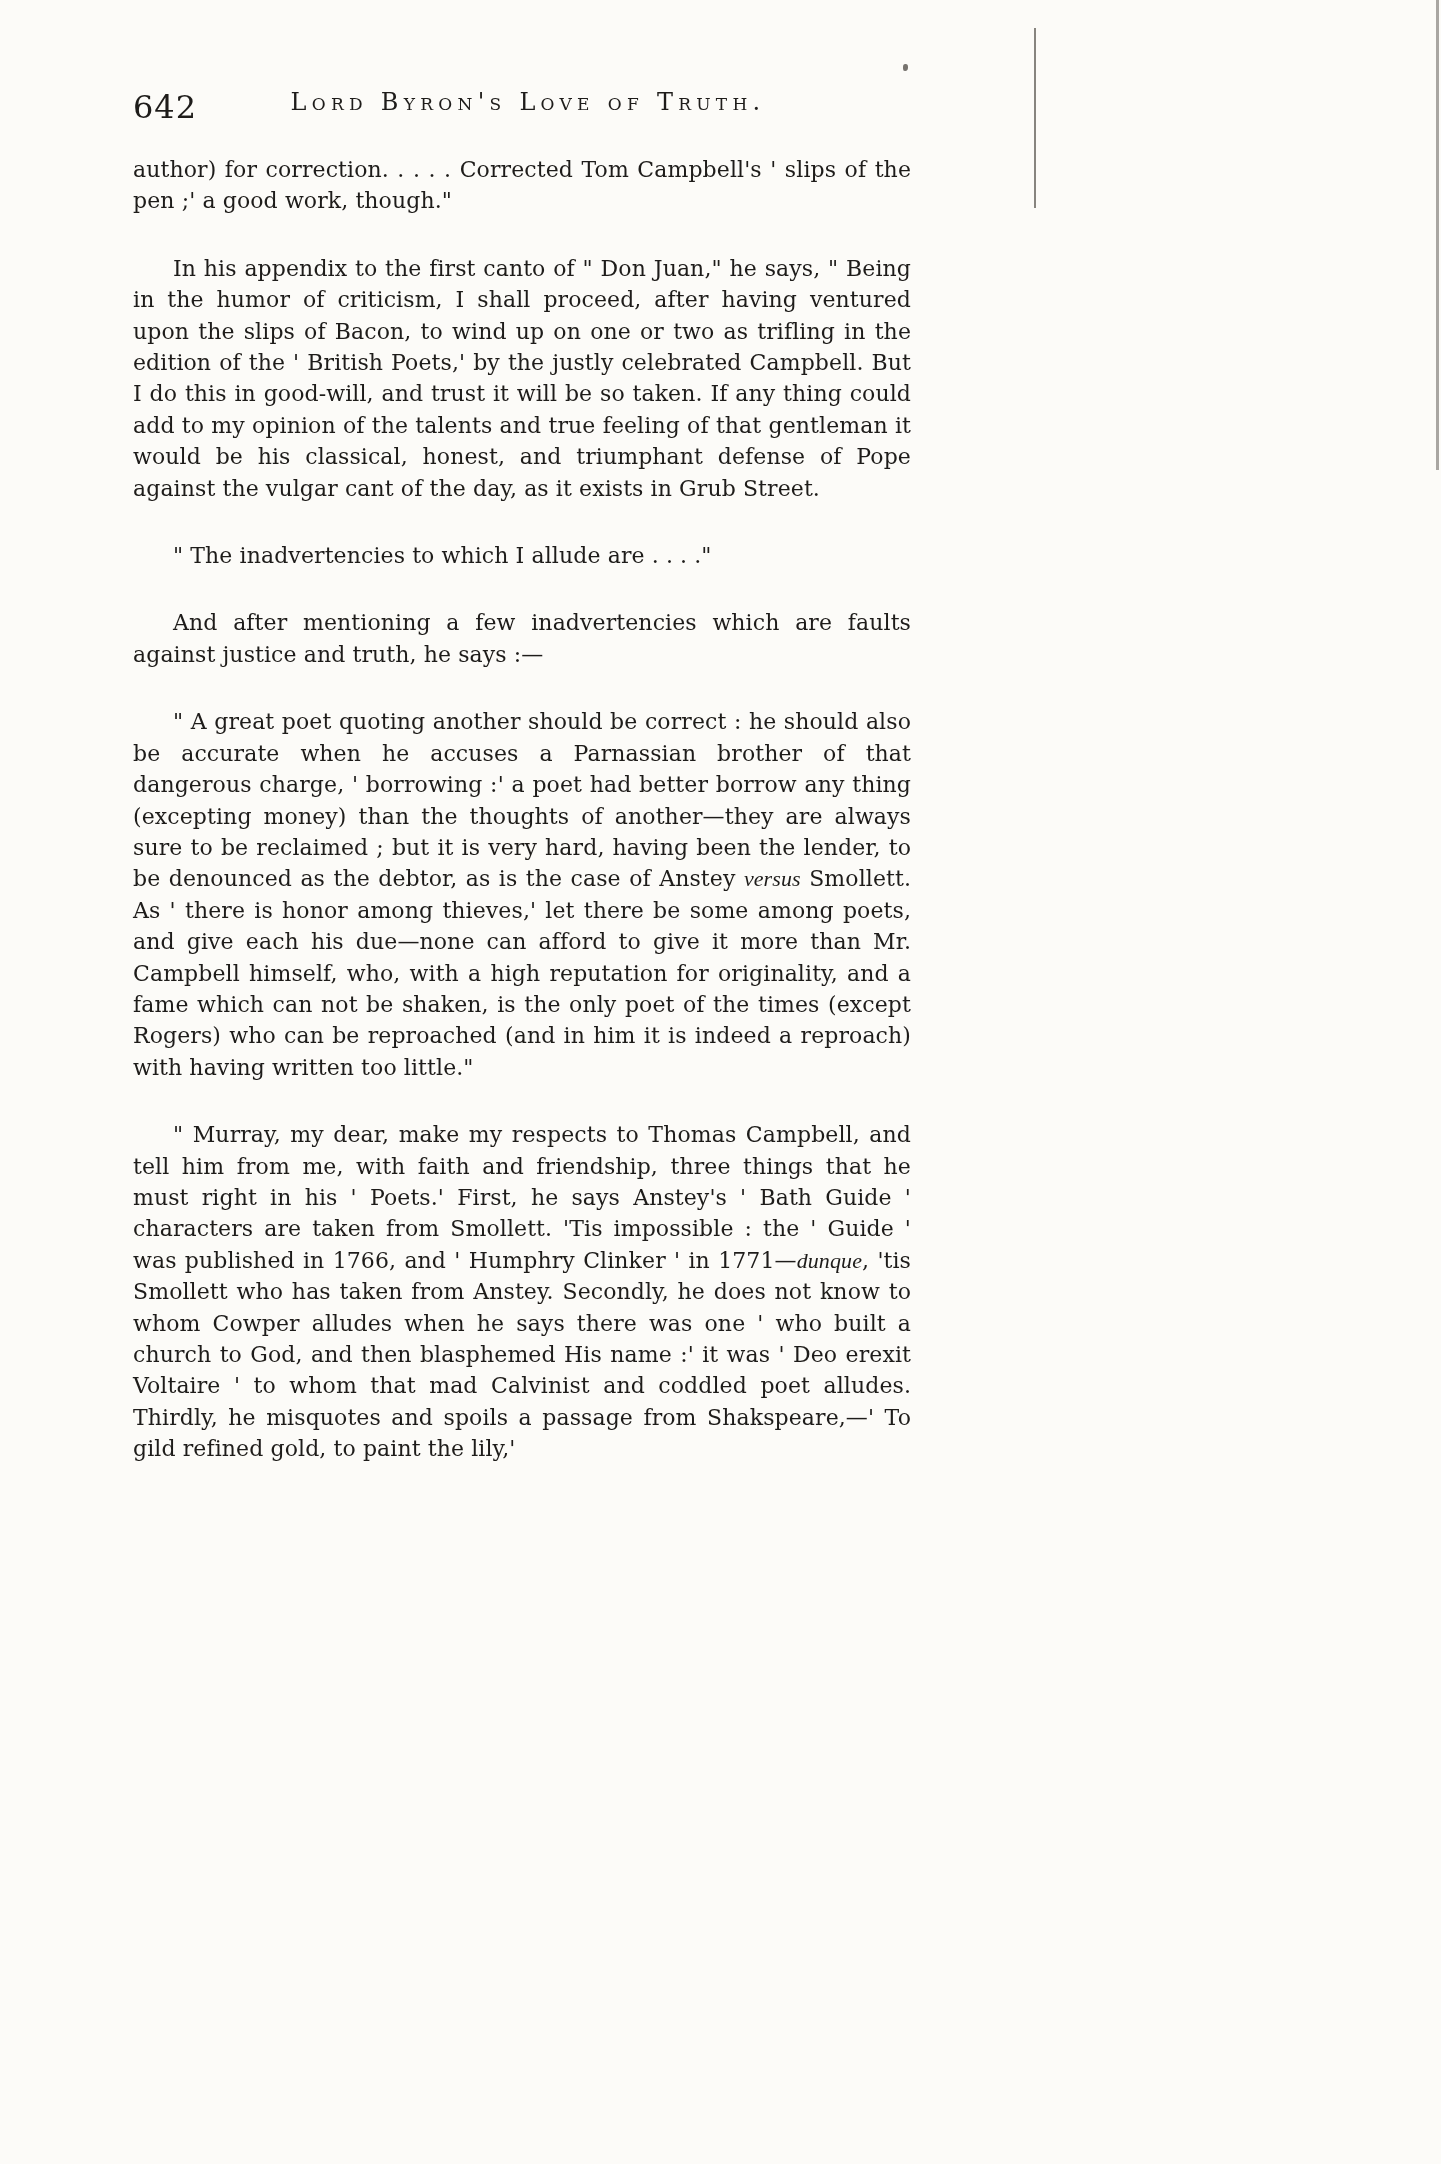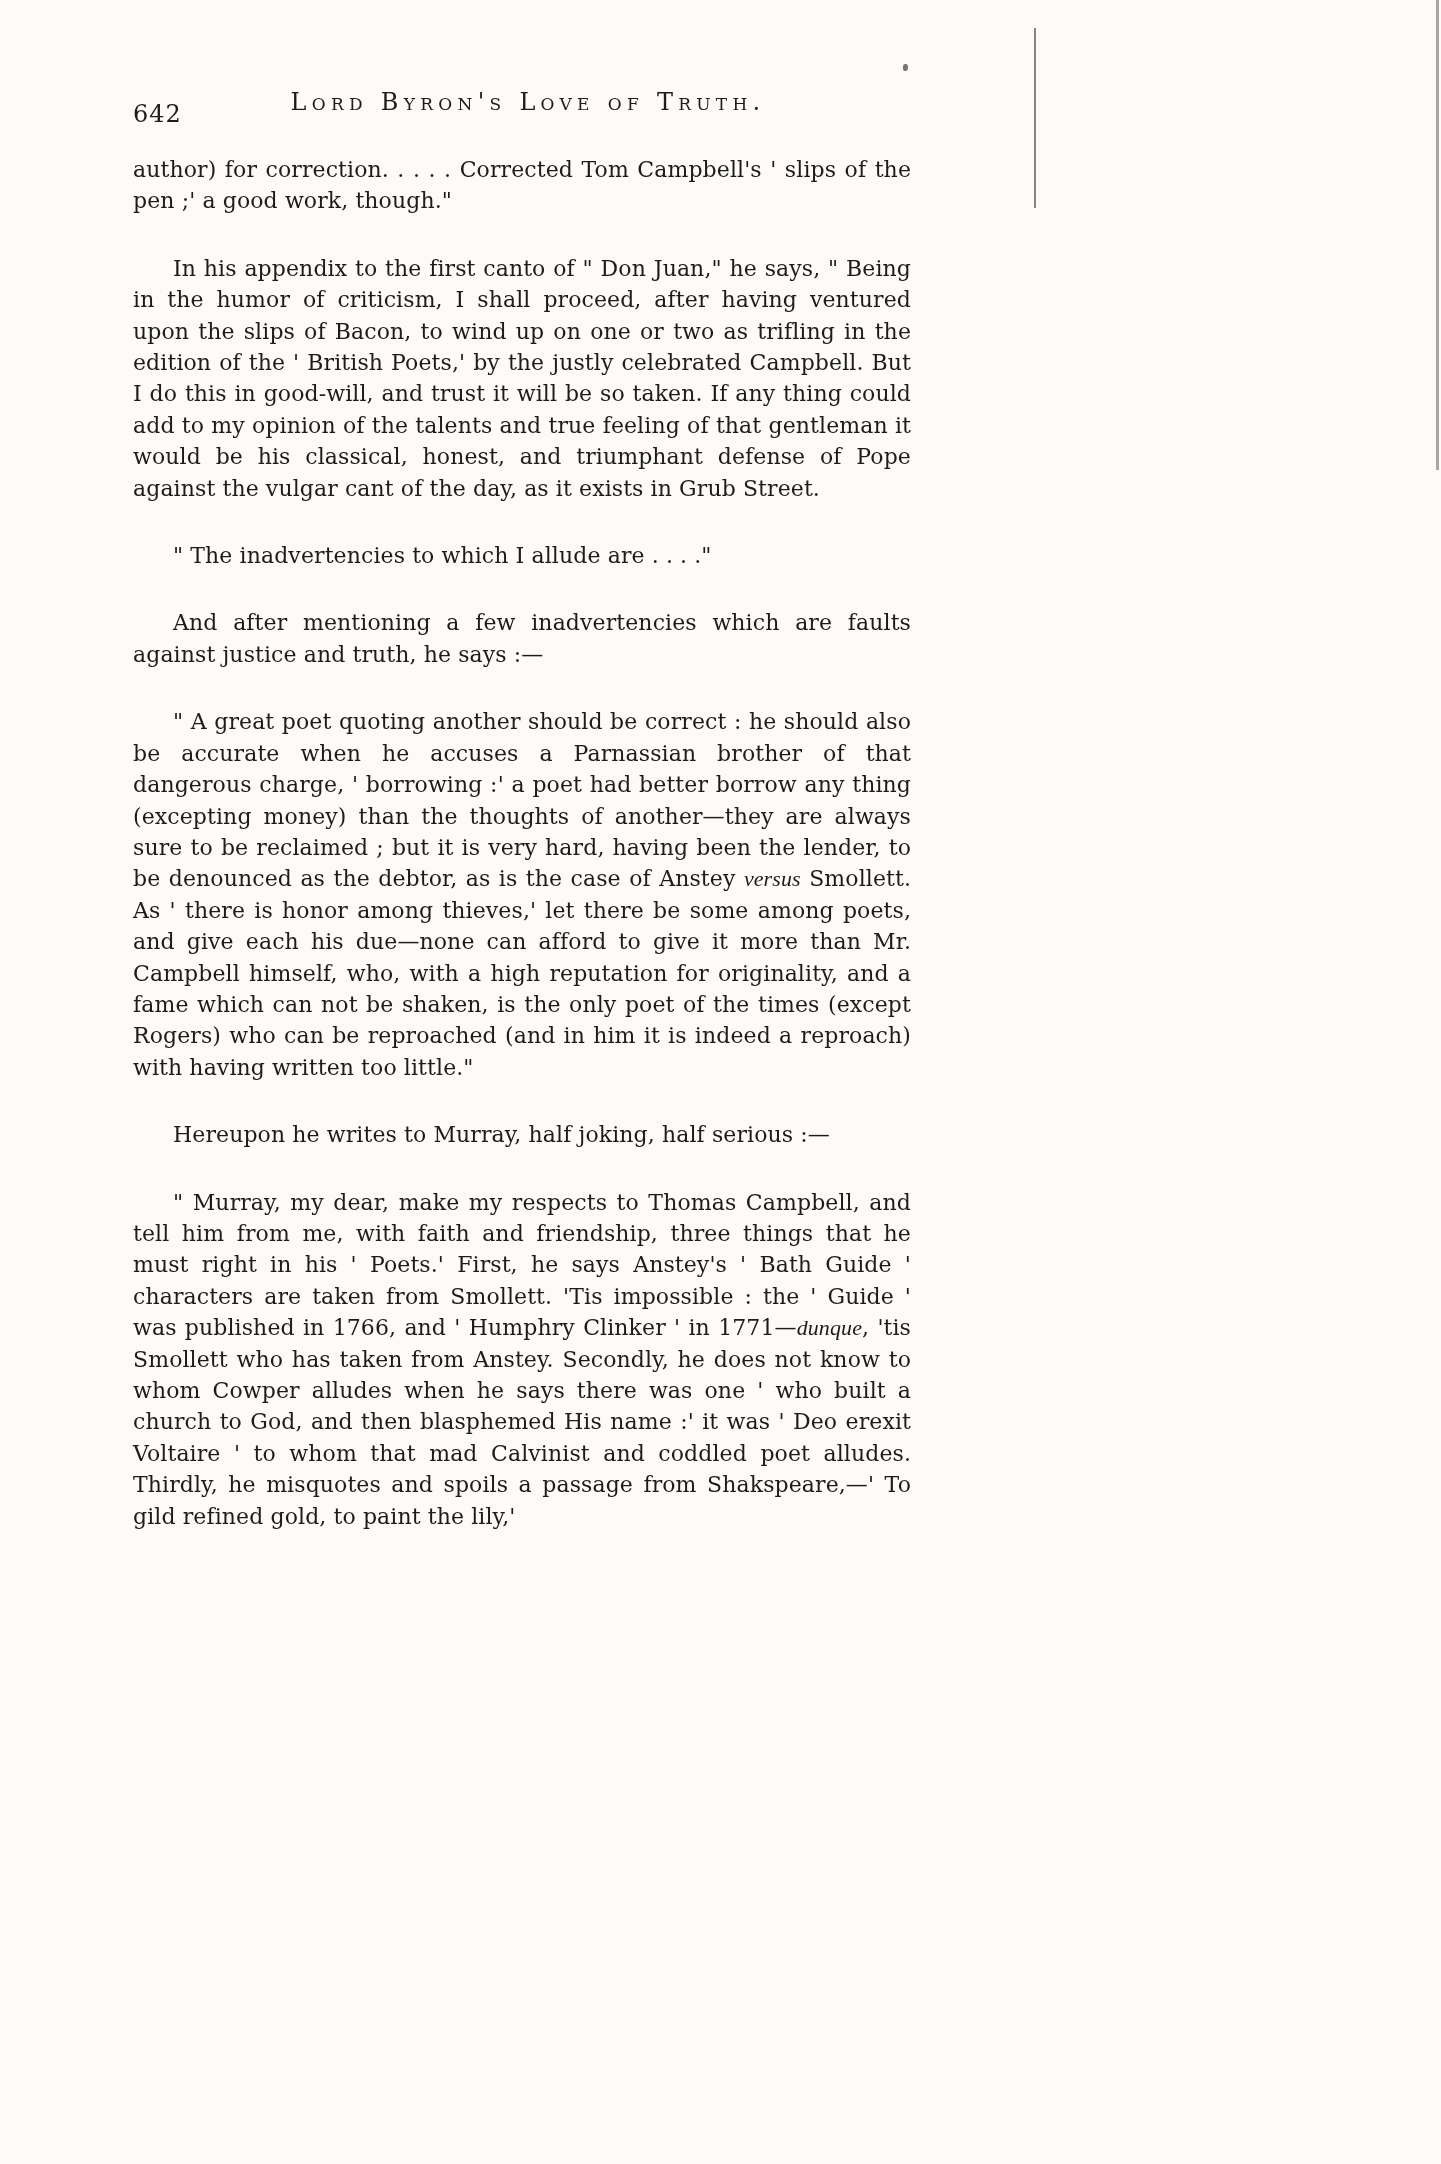--- a/index.html
+++ b/index.html
@@ -24,22 +24,22 @@
     width: 778px;
   }
   .running-head {
     position: relative;
     height: 44px;
     margin-bottom: 22px;
   }
   .page-number {
     position: absolute;
     left: 0;
-    top: 12px;
-    font-size: 24px;
+    top: 0;
+    font-size: 32px;
     letter-spacing: 1px;
   }
   .head-title {
     position: absolute;
     left: 12px;
     right: 0;
     top: 0;
     text-align: center;
     font-size: 24px;
     font-variant: small-caps;
@@ -92,21 +92,20 @@
     <div class="running-head">
       <span class="page-number">642</span>
       <span class="head-title">Lord Byron's Love of Truth.</span>
     </div>
     <div id="body-text">
         <p class="para"><span>author) for correction. . . . . Corrected Tom Campbell's ' slips of the pen ;' a good work, though."</span></p>
         <p class="para indent"><span>In his appendix to the first canto of " Don Juan," he says, " Being in the humor of criticism, I shall proceed, after having ventured upon the slips of Bacon, to wind up on one or two as trifling in the edition of the ' British Poets,' by the justly celebrated Campbell.  But I do this in good-will, and trust it will be so taken.  If any thing could add to my opinion of the talents and true feeling of that gentleman it would be his classical, honest, and triumphant defense of Pope against the vulgar cant of the day, as it exists in Grub Street.</span></p>
         <p class="para indent"><span>" The inadvertencies to which I allude are . . . ."</span></p>
         <p class="para indent"><span>And after mentioning a few inadvertencies which are faults against justice and truth, he says :—</span></p>
         <p class="para indent"><span>" A great poet quoting another should be correct : he should also be accurate when he accuses a Parnassian brother of that dangerous charge, ' borrowing :' a poet had better borrow any thing (excepting money) than the thoughts of another—they are always sure to be reclaimed ; but it is very hard, having been the lender, to be denounced as the debtor, as is the case of Anstey </span><i>versus</i><span> Smollett.  As ' there is honor among thieves,' let there be some among poets, and give each his due—none can afford to give it more than Mr. Campbell himself, who, with a high reputation for originality, and a fame which can not be shaken, is the only poet of the times (except Rogers) who can be reproached (and in him it is indeed a reproach) with having written too little."</span></p>
-        <p class="para indent"><span>Hereupon he writes to Murray, half joking, half serious :—</span></p>
         <p class="para indent"><span>" Murray, my dear, make my respects to Thomas Campbell, and tell him from me, with faith and friendship, three things that he must right in his ' Poets.'  First, he says Anstey's ' Bath Guide ' characters are taken from Smollett. 'Tis impossible : the ' Guide ' was published in 1766, and ' Humphry Clinker ' in 1771—</span><i>dunque</i><span>, 'tis Smollett who has taken from Anstey.  Secondly, he does not know to whom Cowper alludes when he says there was one ' who built a church to God, and then blasphemed His name :' it was ' Deo erexit Voltaire ' to whom that mad Calvinist and coddled poet alludes.  Thirdly, he misquotes and spoils a passage from Shakspeare,—' To gild refined gold, to paint the lily,'</span></p>
       </div>
   </div>
 
   <div class="artifact speck"></div>
   <div class="artifact line-top-right"></div>
   <div class="artifact line-far-right"></div>
 
 </div>
 

